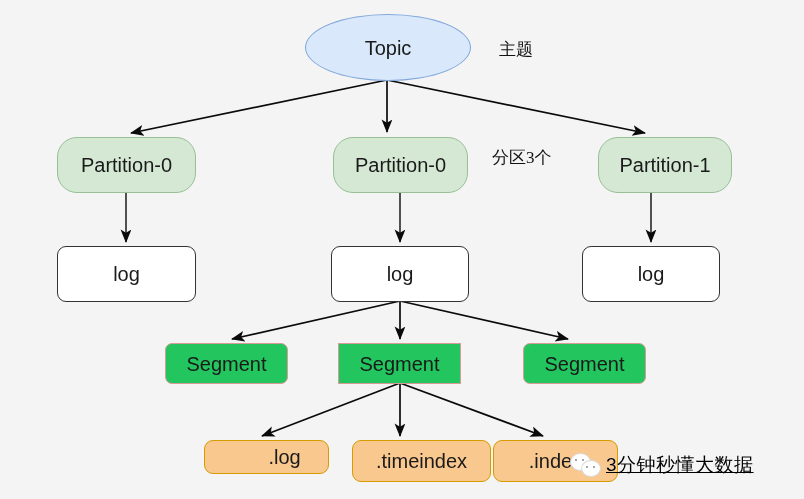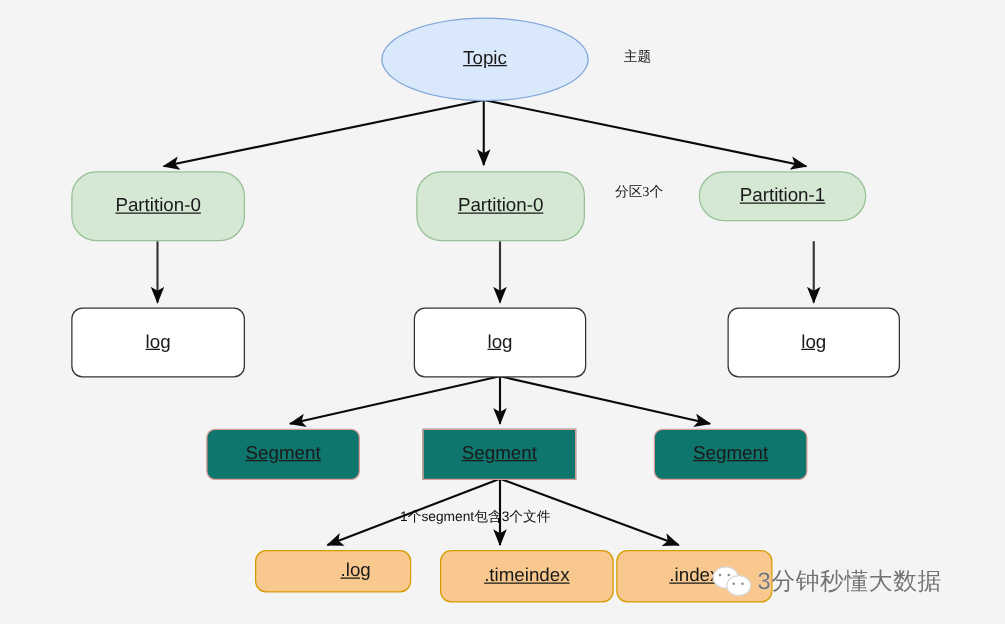--- a/index.html
+++ b/index.html
@@ -26,72 +26,72 @@
     width: 804px;
     height: 499px;
     pointer-events: none;
   }
   .node {
     position: absolute;
     box-sizing: border-box;
     display: flex;
     align-items: center;
     justify-content: center;
-    font-size: 15px;
+    font-size: 20px;
     color: #1a1a1a;
     text-align: center;
     line-height: 1.1;
-    text-decoration: underline;
   }
   .node-topic {
     border-radius: 50%;
     background: #dae8fc;
     border: 1.4px solid #7ea6d9;
   }
   .node-partition {
     background: #d5e8d4;
     border: 1.4px solid #97c095;
     border-radius: 20px;
   }
   .node-log {
     background: #ffffff;
     border: 1.6px solid #333333;
     border-radius: 9px;
   }
   .node-segment {
-    background: #0f766e;
+    background: #22c55e;
     border: 1.4px solid #d99b98;
     border-radius: 7px;
   }
   .node-segment.square {
     border-radius: 0;
   }
   .node-file {
     background: #f9c88f;
     border: 1.6px solid #d79b00;
     border-radius: 9px;
   }
   .annot {
     position: absolute;
-    font-size: 11px;
+    font-size: 17px;
     color: #111111;
     white-space: nowrap;
   }
   .watermark {
     position: absolute;
     display: flex;
     align-items: center;
     gap: 6px;
   }
   .wm-text {
     font-size: 19px;
-    color: #737373;
+    color: #000000;
     letter-spacing: 0.5px;
     white-space: nowrap;
     text-shadow: 0 0 1px #ffffff;
+    text-decoration: underline;
   }
   .wm-icon {
     width: 30px;
     height: 26px;
     position: relative;
     flex: none;
   }
   .wm-icon .bub {
     position: absolute;
     background: #ffffff;
@@ -170,21 +170,21 @@
   <div class="annot" style="left:499px; top:38px;">
     <span>主题</span>
   </div>
 
   <div class="node node-partition" style="left:57px; top:137px; width:139px; height:56px;">
     <span>Partition-0</span>
   </div>
   <div class="node node-partition" style="left:333px; top:137px; width:135px; height:56px;">
     <span>Partition-0</span>
   </div>
-  <div class="node node-partition" style="left:559px; top:137px; width:134px; height:40px;">
+  <div class="node node-partition" style="left:598px; top:137px; width:134px; height:56px;">
     <span>Partition-1</span>
   </div>
   <div class="annot" style="left:492px; top:146px;font-family:Liberation Serif, serif;">
     <span>分区3个</span>
   </div>
 
   <div class="node node-log" style="left:57px; top:246px; width:139px; height:56px;">
     <span>log</span>
   </div>
   <div class="node node-log" style="left:331px; top:246px; width:138px; height:56px;">
@@ -197,23 +197,20 @@
   <div class="node node-segment" style="left:165px; top:343px; width:123px; height:41px;">
     <span>Segment</span>
   </div>
   <div class="node node-segment square" style="left:338px; top:343px; width:123px; height:41px;">
     <span>Segment</span>
   </div>
   <div class="node node-segment" style="left:523px; top:343px; width:123px; height:41px;">
     <span>Segment</span>
   </div>
 
-  <div class="annot" style="left:320px; top:406px;">
-    <span>1个segment包含3个文件</span>
-  </div>
 
   <div class="node node-file" style="left:204px; top:440px; width:125px; height:34px;padding-left:36px;">
     <span>.log</span>
   </div>
   <div class="node node-file" style="left:352px; top:440px; width:139px; height:42px;">
     <span>.timeindex</span>
   </div>
   <div class="node node-file" style="left:493px; top:440px; width:125px; height:42px;">
     <span>.index</span>
   </div>

